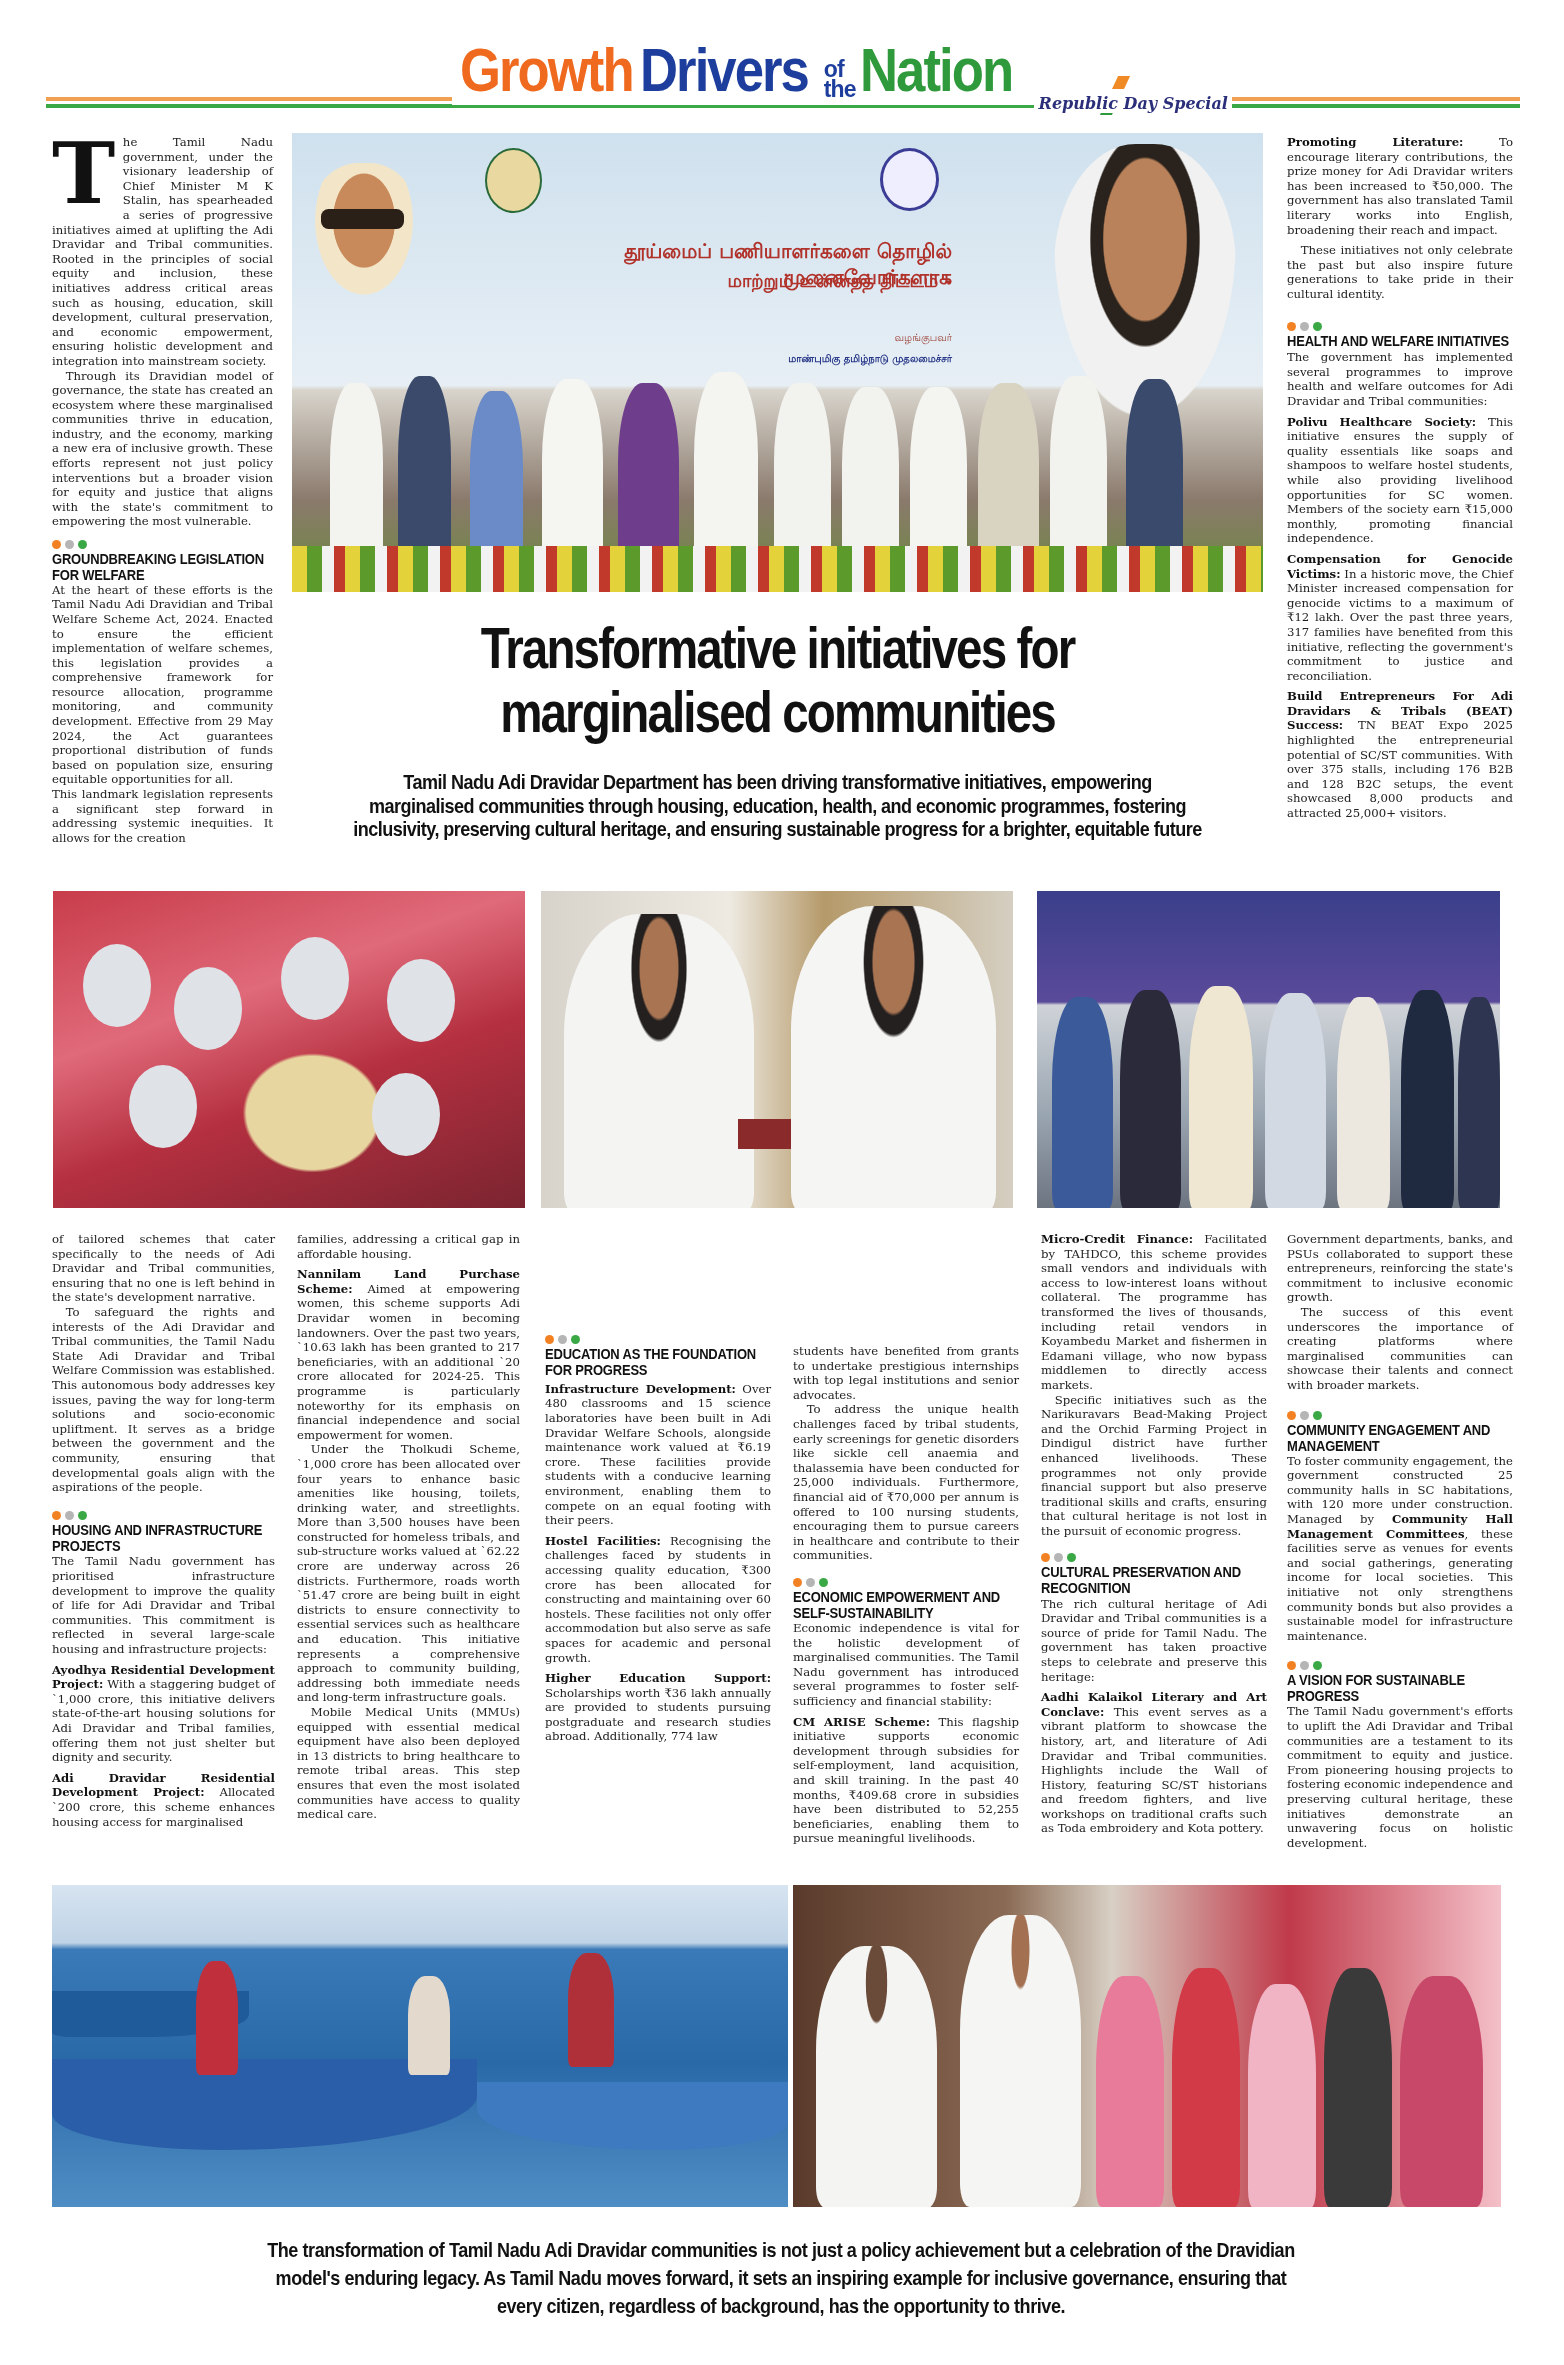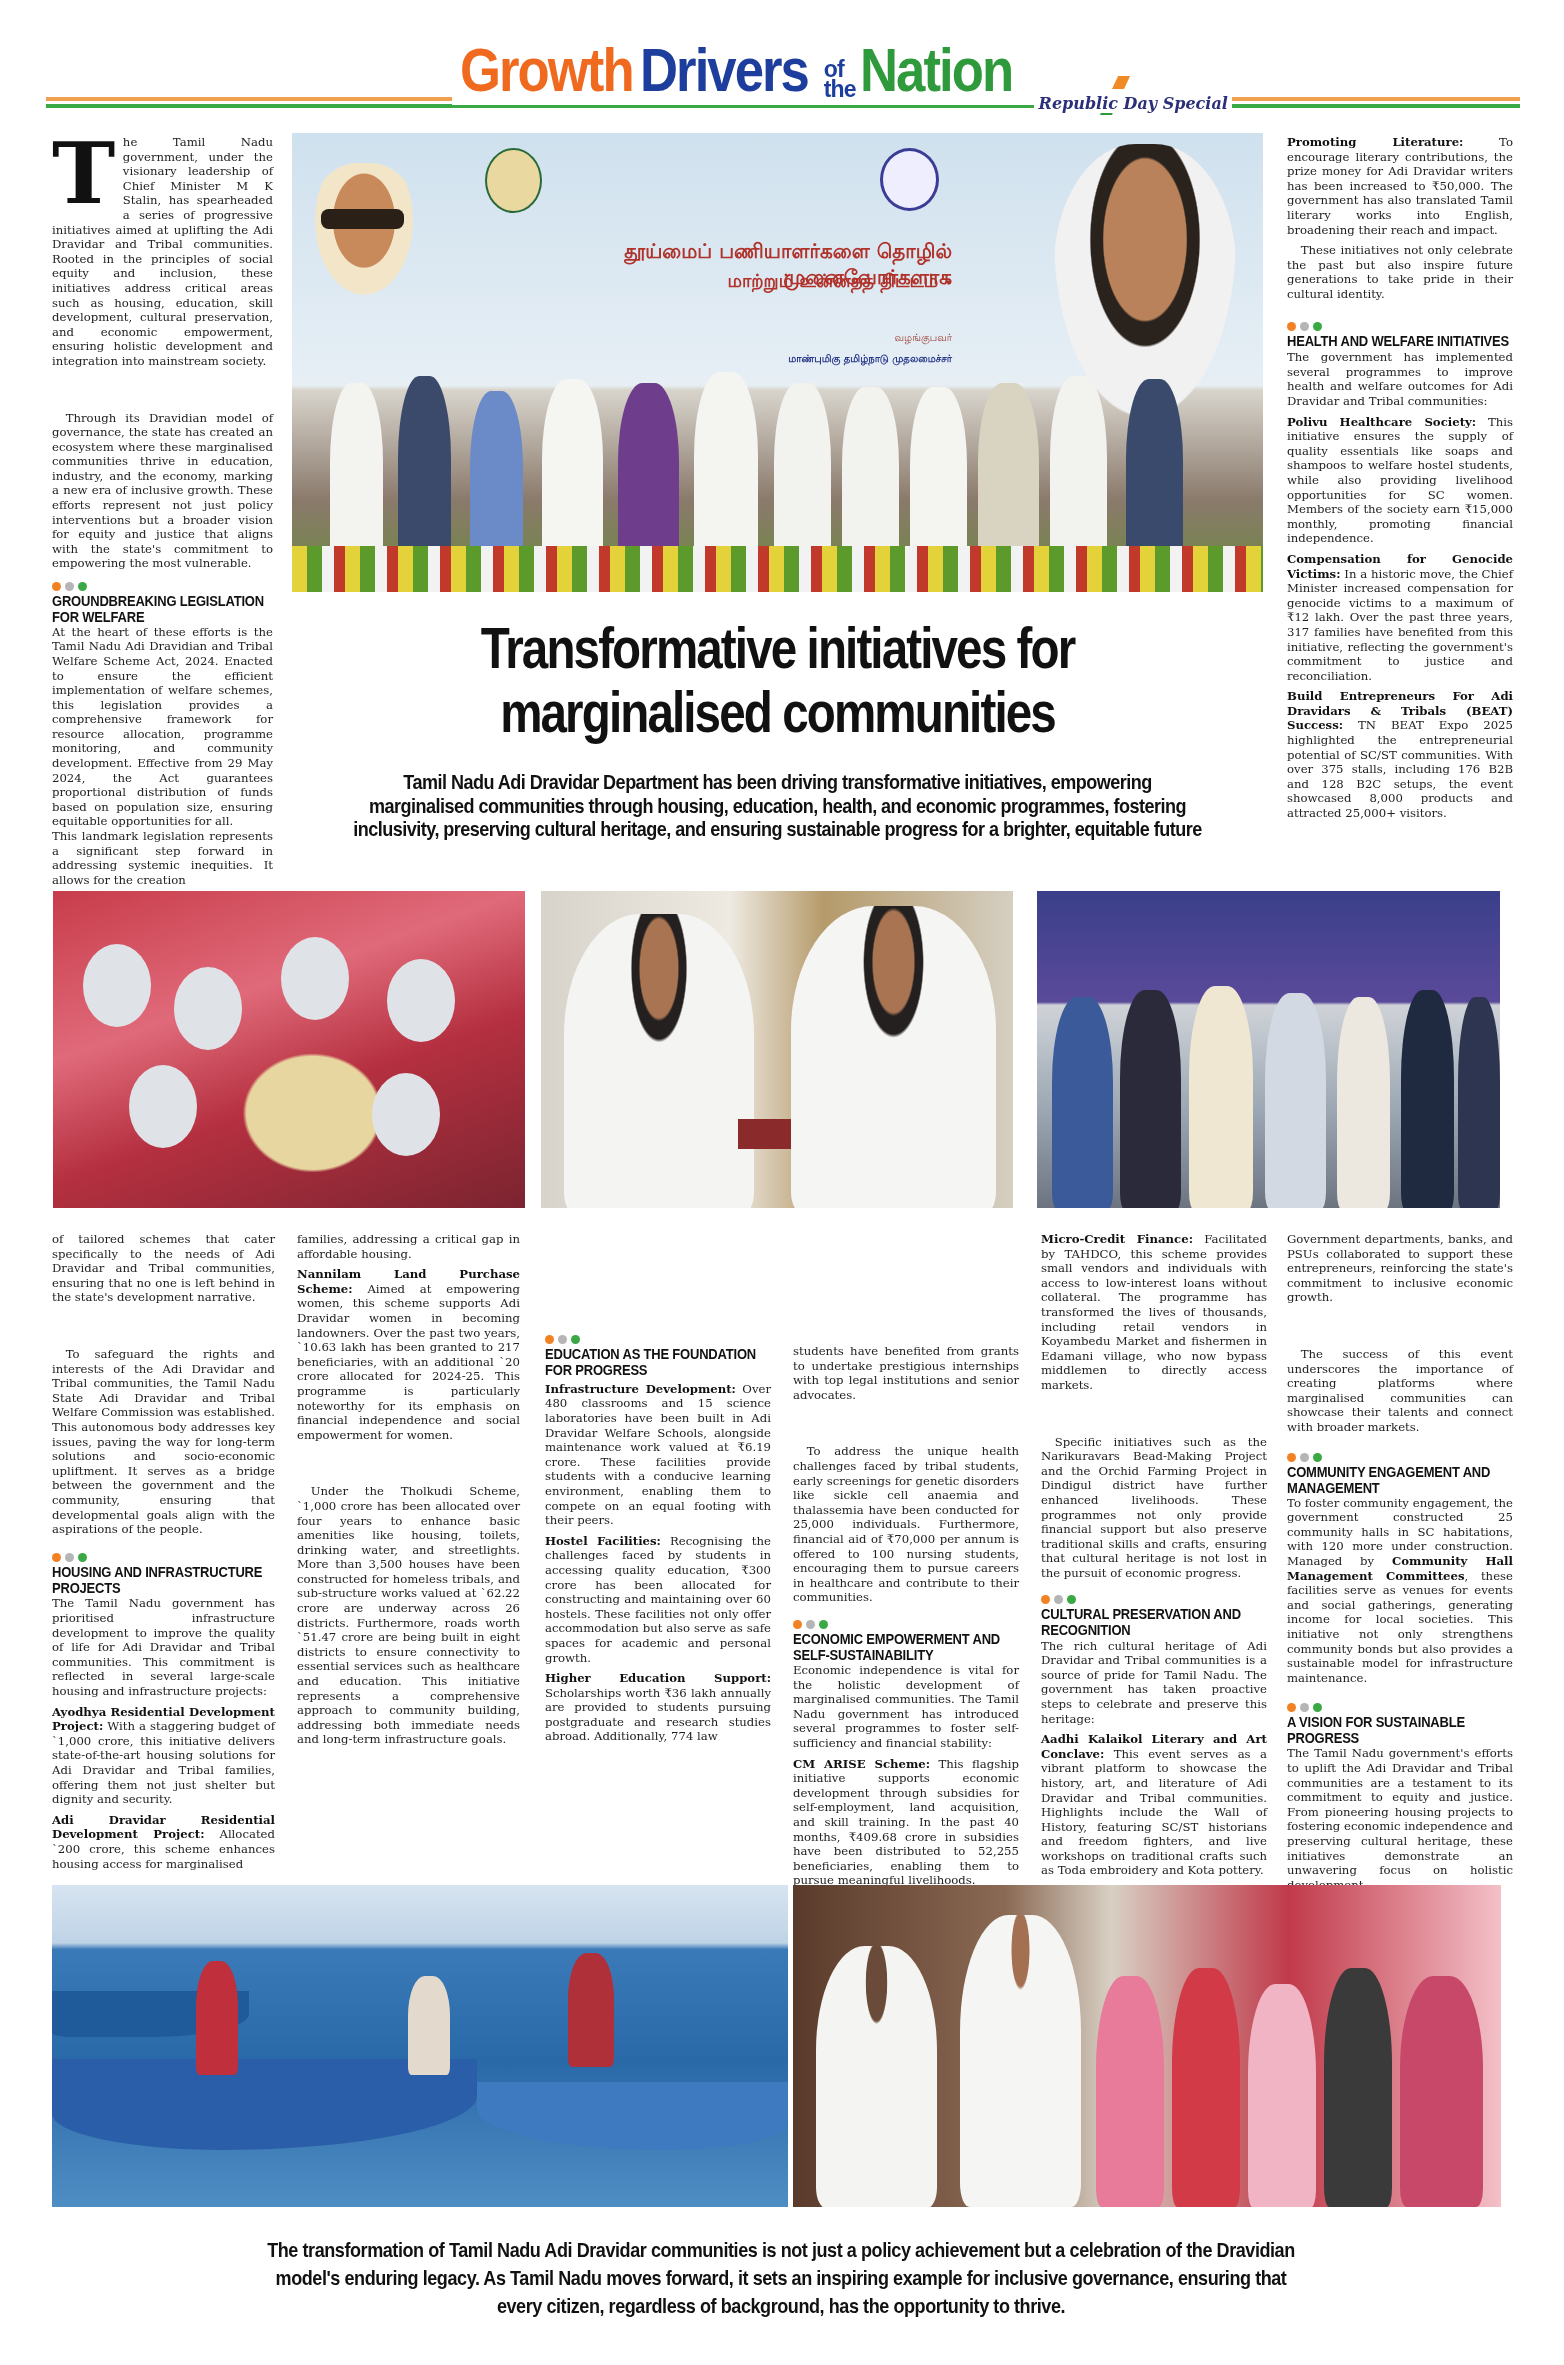--- a/index.html
+++ b/index.html
@@ -14,21 +14,21 @@
   .mast-growth { font-size: 62px; color: #ef6a1f; transform: scaleX(0.85); transform-origin: left bottom; display: inline-block; margin-right: -23px; }
   .mast-drivers { font-size: 62px; color: #1d3e9c; transform: scaleX(0.85); transform-origin: left bottom; display: inline-block; margin-right: -13.7px; }
   .mast-ofthe { display: inline-flex; flex-direction: column; font-size: 23px; line-height: 20px; color: #1d3e9c; margin: 0 4.6px 6px 0; letter-spacing: -0.8px; }
   .mast-nation { font-size: 62px; color: #2f9a3c; transform: scaleX(0.85); transform-origin: left bottom; display: inline-block; }
   .mast-special { position: absolute; left: 956px; top: 94px; font-family: "DejaVu Serif", serif; font-style: italic; font-weight: bold; font-size: 16px; color: #2b2f7a; background: #fff; padding: 0 4.6px; margin-left: 32px; }
   .mast-flag { position: absolute; left: 1063px; top: 76px; width: 12px; height: 39px; background: linear-gradient(#f08a24 0 33%, #fff 33% 66%, #2f9a3c 66% 100%); transform: skewX(-25deg); }
 
   
   .col { position: absolute; font-size: 11.7px; line-height: 14.6px; text-align: justify; hyphens: auto; }
   .col p { margin: 0; }
-  .col p.indent { text-indent: 13.7px; margin-top: 42px; }
+  .col p.indent { text-indent: 13.7px; }
   .col p.gap { margin-top: 6px; }
   .col b { font-weight: bold; color: #111; }
   .dropcap { float: left; font-family: "DejaVu Serif", serif; font-size: 85px; line-height: 70px; margin: 3px 7.6px 0 0; font-weight: bold; color: #111; }
   .dots { display: flex; gap: 3.8px; margin-top: 10.6px; margin-bottom: 3px; }
   .dot { width: 9px; height: 9px; border-radius: 50%; display: inline-block; }
   .head { font-family: "Liberation Sans", sans-serif; font-weight: bold; font-size: 13px; line-height: 14.4px; color: #111; text-transform: uppercase; letter-spacing: -0.2px; transform: scaleY(1.1); transform-origin: left top; margin-bottom: 2.3px; text-align: left; }
 
   
   .photo { position: absolute; overflow: hidden; }
   .ph-event { left: 292px; top: 133px; width: 971px; height: 459px; background: linear-gradient(180deg, #cfe1ee 0%, #e7eff5 55%, #d8d4cc 56%, #8a7a6c 80%, #6a8a3a 100%); }
@@ -156,20 +156,21 @@
   <div class="head">Housing and infrastructure projects</div>
   <p>The Tamil Nadu government has prioritised infrastructure development to improve the quality of life for Adi Dravidar and Tribal communities. This commitment is reflected in several large-scale housing and infrastructure projects:</p>
   <p class="gap"><b>Ayodhya Residential Development Project:</b> <span>With a staggering budget of `1,000 crore, this initiative delivers state-of-the-art housing solutions for Adi Dravidar and Tribal families, offering them not just shelter but dignity and security.</span></p>
   <p class="gap"><b>Adi Dravidar Residential Development Project:</b> <span>Allocated `200 crore, this scheme enhances housing access for marginalised</span></p>
 </div>
 
 <div class="col" style="left:297px; top:1232px; width:223px;">
   <p>families, addressing a critical gap in affordable housing.</p>
   <p class="gap"><b>Nannilam Land Purchase Scheme:</b> <span>Aimed at empowering women, this scheme supports Adi Dravidar women in becoming landowners. Over the past two years, `10.63 lakh has been granted to 217 beneficiaries, with an additional `20 crore allocated for 2024-25. This programme is particularly noteworthy for its emphasis on financial independence and social empowerment for women.</span></p>
   <p class="indent">Under the Tholkudi Scheme, `1,000 crore has been allocated over four years to enhance basic amenities like housing, toilets, drinking water, and streetlights. More than 3,500 houses have been constructed for homeless tribals, and sub-structure works valued at `62.22 crore are underway across 26 districts. Furthermore, roads worth `51.47 crore are being built in eight districts to ensure connectivity to essential services such as healthcare and education. This initiative represents a comprehensive approach to community building, addressing both immediate needs and long-term infrastructure goals.</p>
+  <p class="indent">Mobile Medical Units (MMUs) equipped with essential medical equipment have also been deployed in 13 districts to bring healthcare to remote tribal areas. This step ensures that even the most isolated communities have access to quality medical care.</p>
 </div>
 
 <div class="col" style="left:545px; top:1335px; width:226px;">
   <div class="dots" style="margin-top:0;">
     <span class="dot" style="background:#f28123"></span>
     <span class="dot" style="background:#b5b5b5"></span>
     <span class="dot" style="background:#3aa845"></span>
   </div>
   <div class="head">Education as the foundation for progress</div>
   <p class="gap"><b>Infrastructure Development:</b> <span>Over 480 classrooms and 15 science laboratories have been built in Adi Dravidar Welfare Schools, alongside maintenance work valued at ₹6.19 crore. These facilities provide students with a conducive learning environment, enabling them to compete on an equal footing with their peers.</span></p>

